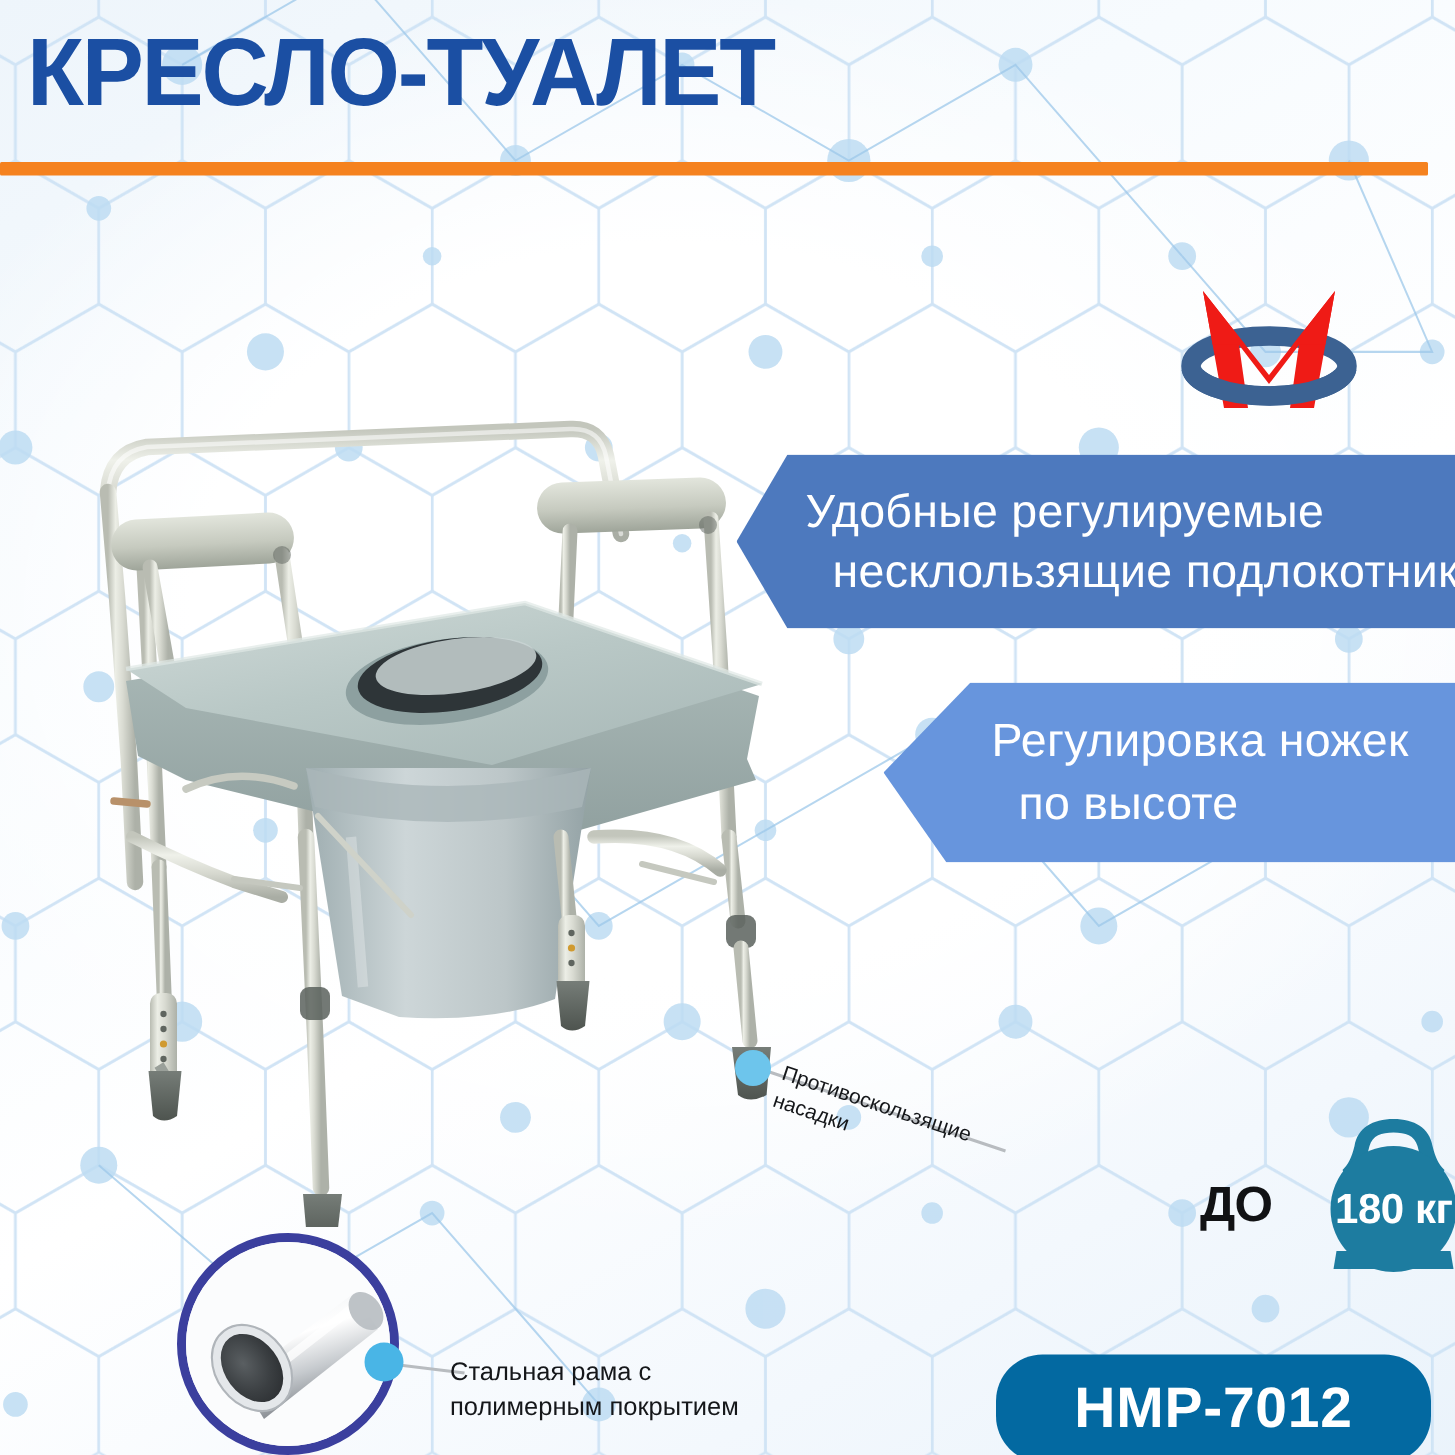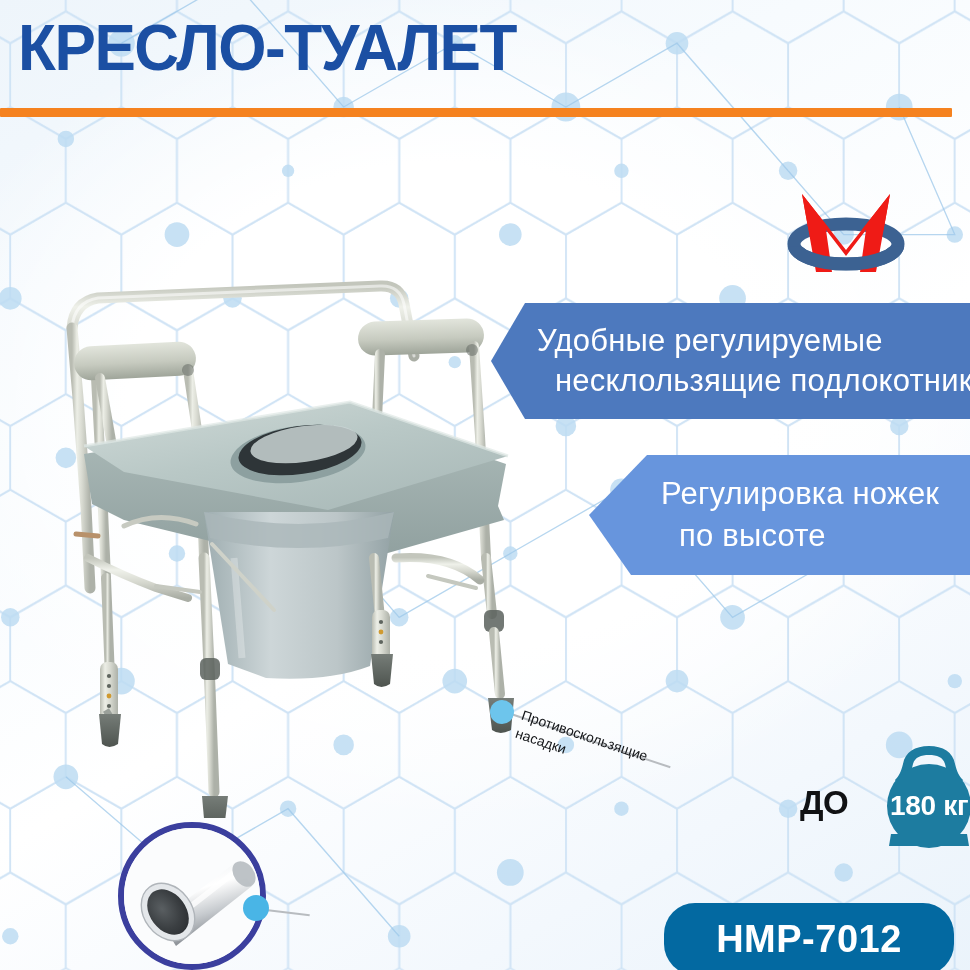--- a/index.html
+++ b/index.html
@@ -664,20 +664,22 @@
       <ellipse cx="44" cy="84" rx="24" ry="31" fill="#e4e7ea" transform="rotate(-37 44 84)"></ellipse>
       <ellipse cx="44" cy="84" rx="18" ry="25" fill="url(#pipeBore)" transform="rotate(-37 44 84)"></ellipse>
       <ellipse cx="44" cy="84" rx="24" ry="31" fill="none" stroke="#b0b5ba" stroke-width="1.4" transform="rotate(-37 44 84)"></ellipse>
 
       <ellipse cx="120" cy="46" rx="10" ry="14" fill="#b7bcc1" transform="rotate(-37 120 46)" opacity="0.9"></ellipse>
     </svg>
   </div>
   <div class="callout-dot" id="dot-frame"></div>
   <div class="callout-line" id="line-frame"></div>
   <div id="caption-frame">
+    <div>Стальная рама с</div>
+    <div>полимерным покрытием</div>
   </div>
 
   <div id="weight-badge">
     <div id="weight-prefix">ДО</div>
     <div id="kettlebell">
       <svg viewBox="0 0 120 112" width="120" height="112">
         <path d="M60 8 C46 8 36 14 34 26 C32 34 30 38 26 42 L32 52 C40 42 42 34 44 26 C46 19 52 17 60 17
                  C68 17 74 19 76 26 C78 34 80 42 88 52 L94 42 C90 38 88 34 86 26 C84 14 74 8 60 8 Z" fill="#1d7ca0"></path>
         <circle cx="60" cy="68" r="42" fill="#1d7ca0"></circle>
         <path d="M22 96 L98 96 L100 108 L20 108 Z" fill="#1d7ca0"></path>

